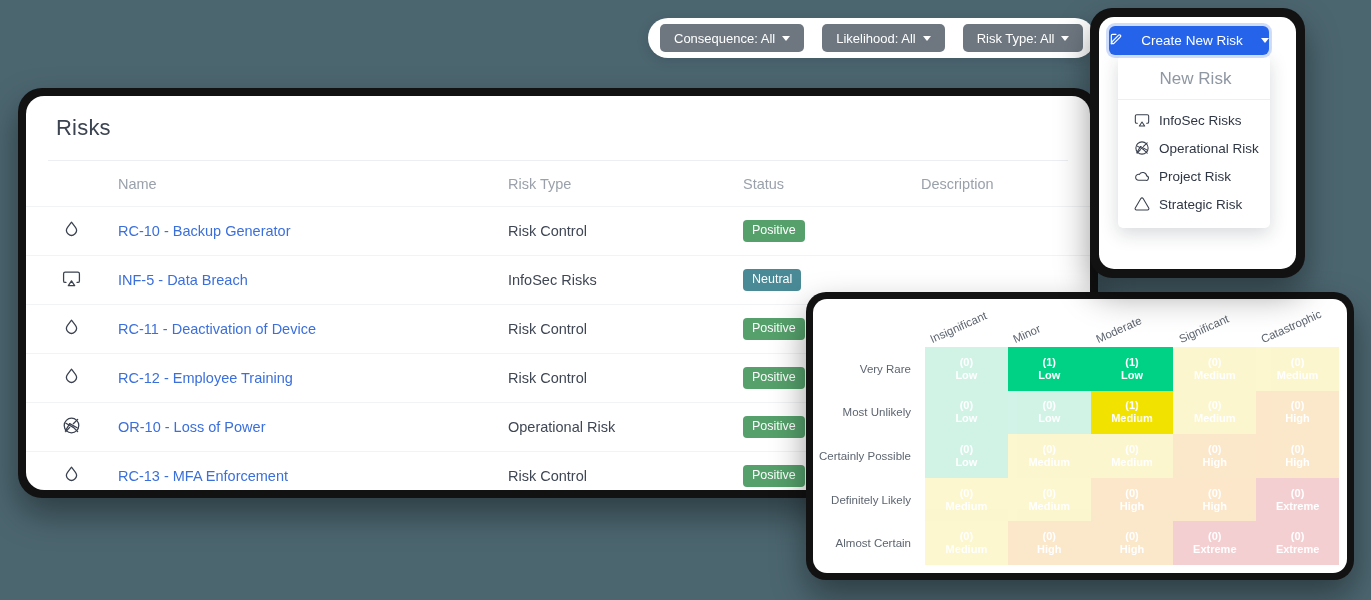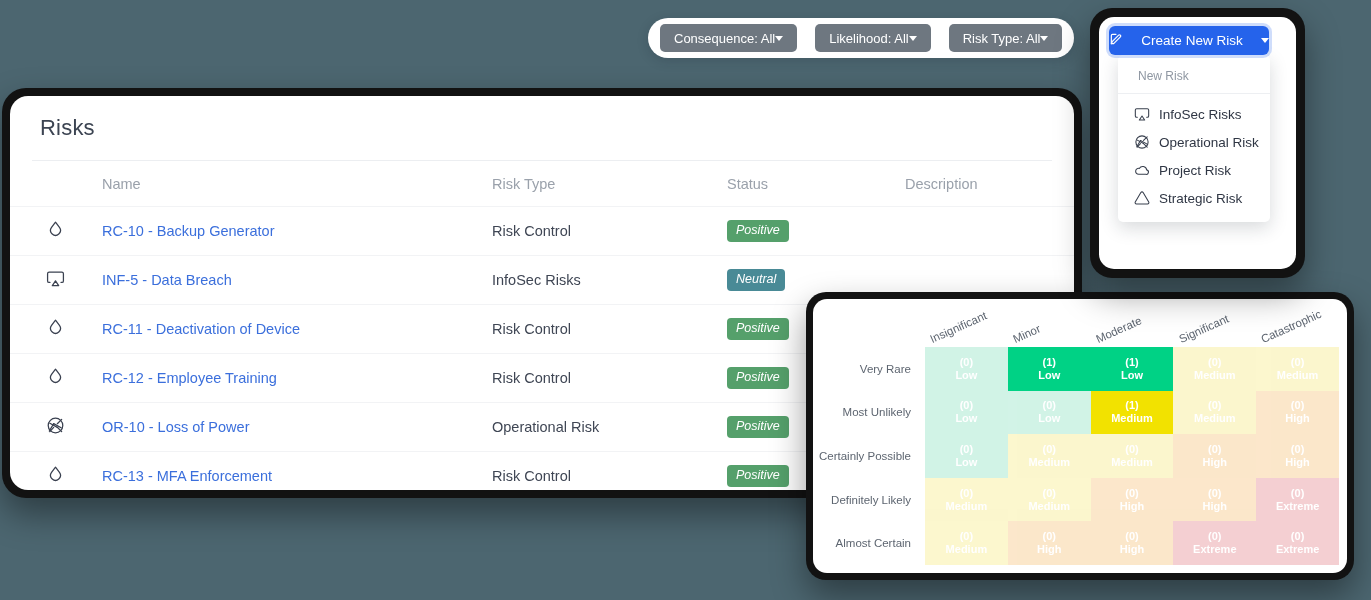--- a/index.html
+++ b/index.html
@@ -20,21 +20,21 @@
   
   .frame {
     position: absolute;
     background: #121212;
     border-radius: 26px;
     box-shadow: 0 16px 34px rgba(0,0,0,.40);
   }
 
   
   #risks-window {
-    left: 2px;
+    left: 18px;
     top: 88px;
     width: 1080px;
     height: 410px;
     padding: 8px;
     border-radius: 24px;
     z-index: 10;
   }
   #risks-card {
     width: 100%;
     height: 100%;
@@ -86,20 +86,21 @@
     height: 28px;
     background: #6e7780;
     color: #ffffff;
     border: none;
     border-radius: 5px;
     font-family: "Liberation Sans", sans-serif;
     font-size: 13px;
     padding: 0 14px;
     display: flex;
     align-items: center;
+    gap: 7px;
     cursor: pointer;
     white-space: nowrap;
   }
   .caret {
     width: 0; height: 0;
     border-left: 4px solid transparent;
     border-right: 4px solid transparent;
     border-top: 5px solid currentColor;
     display: inline-block;
   }
@@ -139,21 +140,20 @@
     font-size: 14.5px;
     cursor: pointer;
   }
   .badge {
     display: inline-block;
     color: #ffffff;
     font-size: 12.5px;
     padding: 3px 9px 4px;
     border-radius: 4px;
     line-height: 1.15;
-    font-style: italic;
   }
   .badge-positive { background: #55a06b; }
   .badge-neutral  { background: #498a96; }
 
   
   #create-window {
     left: 1090px;
     top: 8px;
     width: 215px;
     height: 270px;
@@ -194,23 +194,24 @@
     left: 19px;
     top: 38px;
     width: 152px;
     background: #ffffff;
     border-radius: 5px;
     box-shadow: 0 6px 18px rgba(25,35,50,.17);
     padding: 8px 0 10px;
     z-index: 2;
   }
   .dropdown-header {
-    font-size: 12px;
+    font-size: 17px;
     color: #8f97a2;
     padding: 6px 17px 10px 20px;
+    text-align: center;
   }
   .dropdown-sep {
     height: 1px;
     background: #edeff2;
     margin: 0 0 6px 0;
   }
   .dropdown-item {
     display: flex;
     align-items: center;
     gap: 9px;

